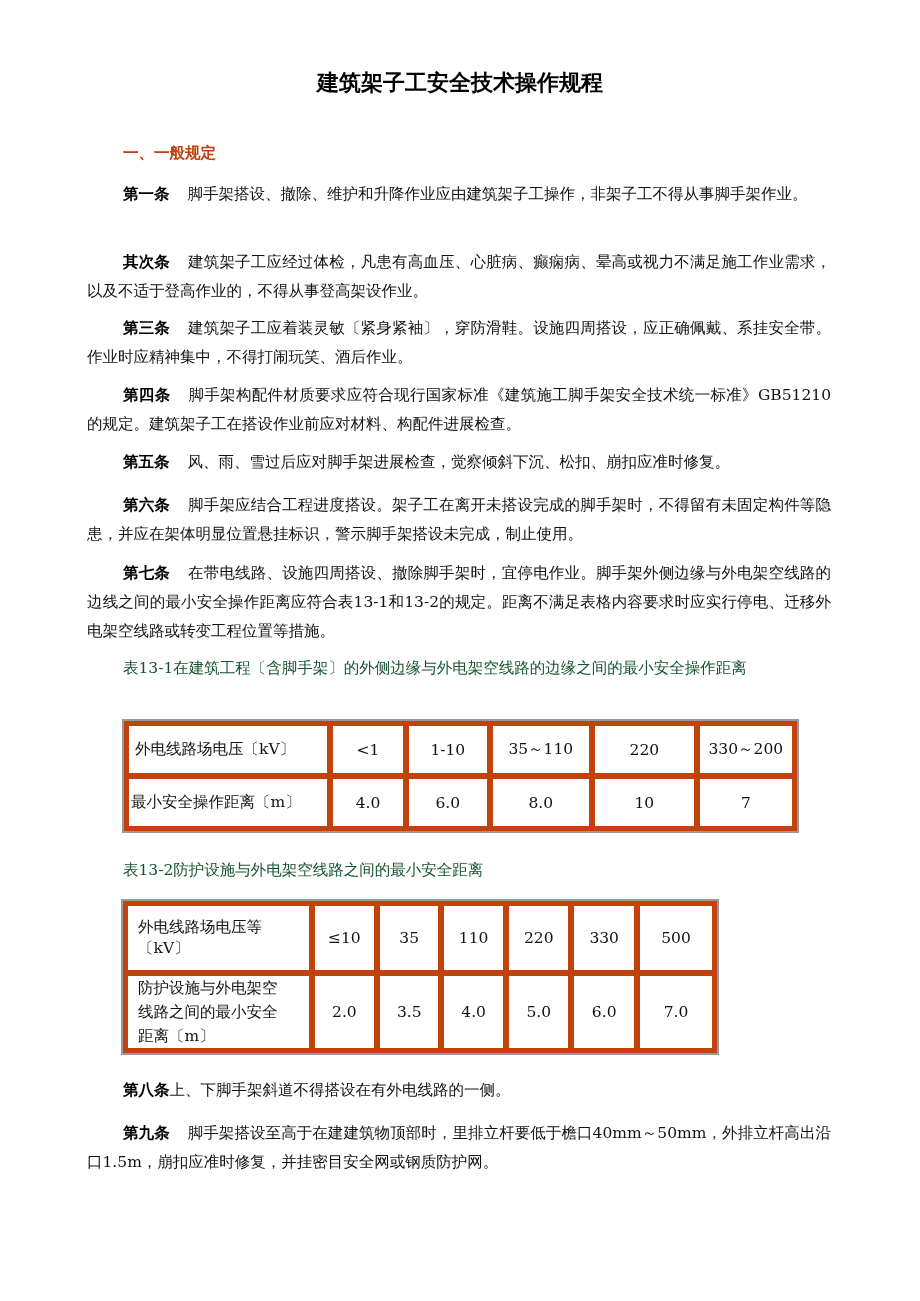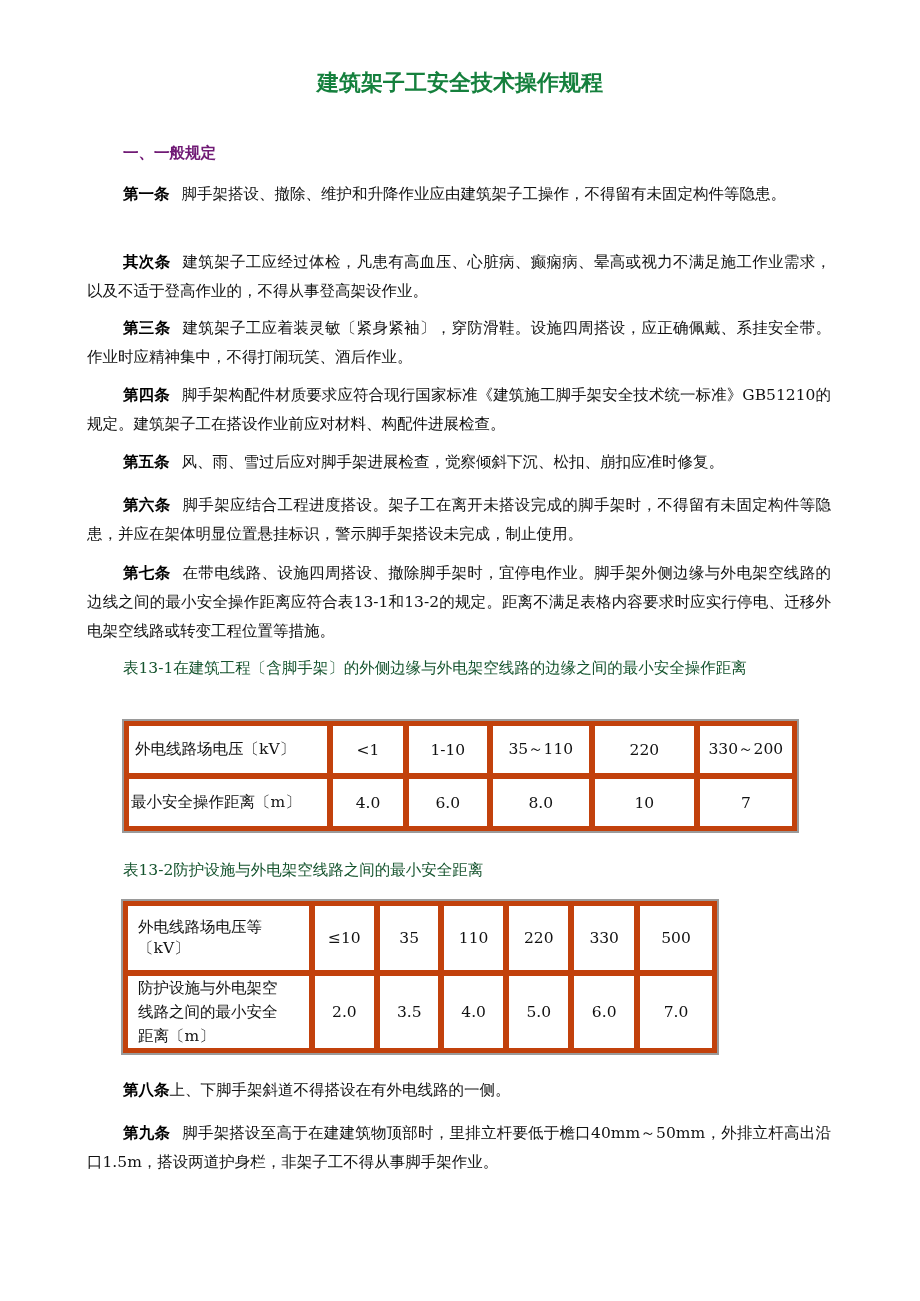--- a/index.html
+++ b/index.html
@@ -23,46 +23,46 @@
     }
     .title {
       position: absolute;
       left: 0; right: 0;
       top: 68px;
       text-align: center;
       font-family: "DejaVu Sans", "Liberation Sans", sans-serif;
       font-weight: bold;
       font-size: 22px;
       letter-spacing: 0px;
-      color: #15803d;
+      color: #000000;
     }
     .section-heading {
       position: absolute;
       left: 123px;
       top: 143px;
       font-family: "DejaVu Sans", "Liberation Sans", sans-serif;
       font-weight: bold;
       font-size: 15.5px;
-      color: #701a75;
+      color: #c2410c;
     }
     .para {
       position: absolute;
       left: 87px;
       width: 744px;
       font-size: 15.5px;
       line-height: 29px;
       text-indent: 36px;
       color: #111;
       text-align: justify;
     }
     .para .lead {
       font-family: "DejaVu Sans", "Liberation Sans", sans-serif;
       font-weight: bold;
       color: #000;
-      margin-right: 12px;
+      margin-right: 18px;
     }
     .para .lead.tight { margin-right: 0; }
     .caption {
       position: absolute;
       left: 87px;
       width: 744px;
       font-size: 15.5px;
       line-height: 29px;
       text-indent: 36px;
       color: #14532d;
@@ -99,21 +99,21 @@
 </head>
 <body>
 
 <div class="page">
 
   <div class="title">建筑架子工安全技术操作规程</div>
 
   <div class="section-heading">一、一般规定</div>
 
   <div class="para" style="top:180px;">
-    <span class="lead">第一条</span><span>脚手架搭设、撤除、维护和升降作业应由建筑架子工操作，不得留有未固定构件等隐患。</span>
+    <span class="lead">第一条</span><span>脚手架搭设、撤除、维护和升降作业应由建筑架子工操作，非架子工不得从事脚手架作业。</span>
   </div>
 
   <div class="para" style="top:248px;">
     <span class="lead">其次条</span><span>建筑架子工应经过体检，凡患有高血压、心脏病、癫痫病、晕高或视力不满足施工作业需求，以及不适于登高作业的，不得从事登高架设作业。</span>
   </div>
 
   <div class="para" style="top:314px;">
     <span class="lead">第三条</span><span>建筑架子工应着装灵敏〔紧身紧袖〕，穿防滑鞋。设施四周搭设，应正确佩戴、系挂安全带。作业时应精神集中，不得打闹玩笑、酒后作业。</span>
   </div>
 
@@ -196,16 +196,16 @@
       <td>7.0</td>
     </tr>
   </tbody>
     </table>
 
   <div class="para" style="top:1076px;">
     <span class="lead tight">第八条</span><span>上、下脚手架斜道不得搭设在有外电线路的一侧。</span>
   </div>
 
   <div class="para" style="top:1119px;">
-    <span class="lead">第九条</span><span>脚手架搭设至高于在建建筑物顶部时，里排立杆要低于檐口40mm～50mm，外排立杆高出沿口1.5m，搭设两道护身栏，非架子工不得从事脚手架作业。</span>
+    <span class="lead">第九条</span><span>脚手架搭设至高于在建建筑物顶部时，里排立杆要低于檐口40mm～50mm，外排立杆高出沿口1.5m，崩扣应准时修复，并挂密目安全网或钢质防护网。</span>
   </div>
 
 </div>
 
 </body></html>

